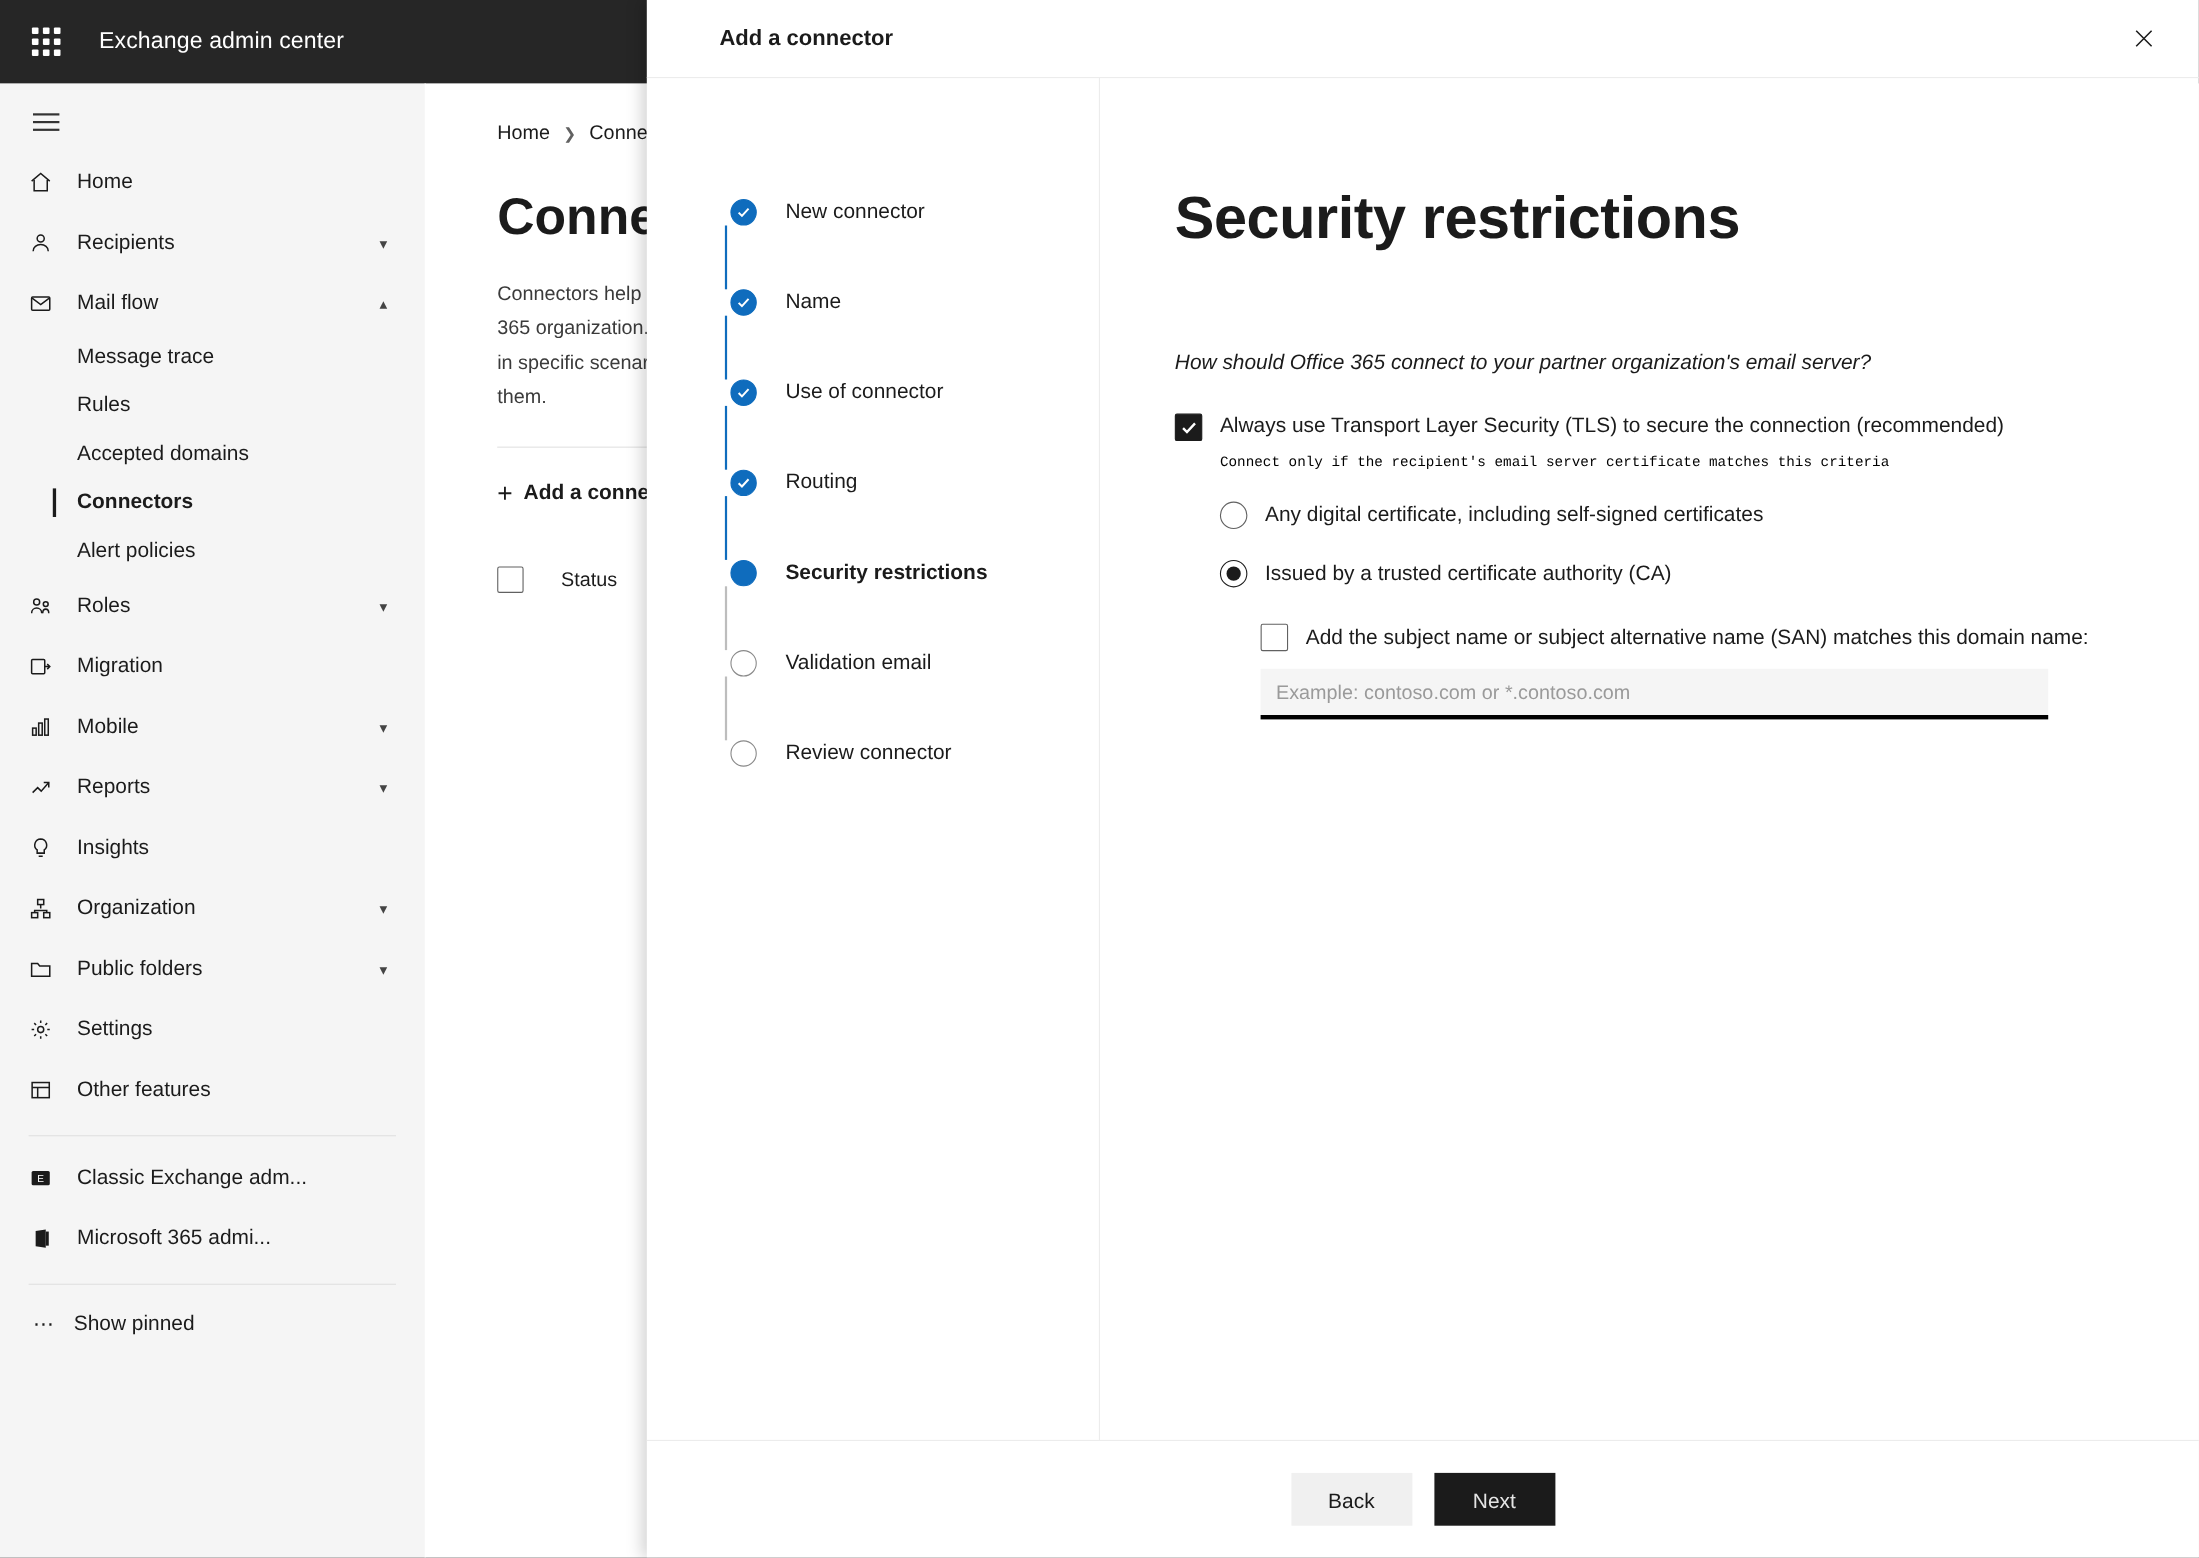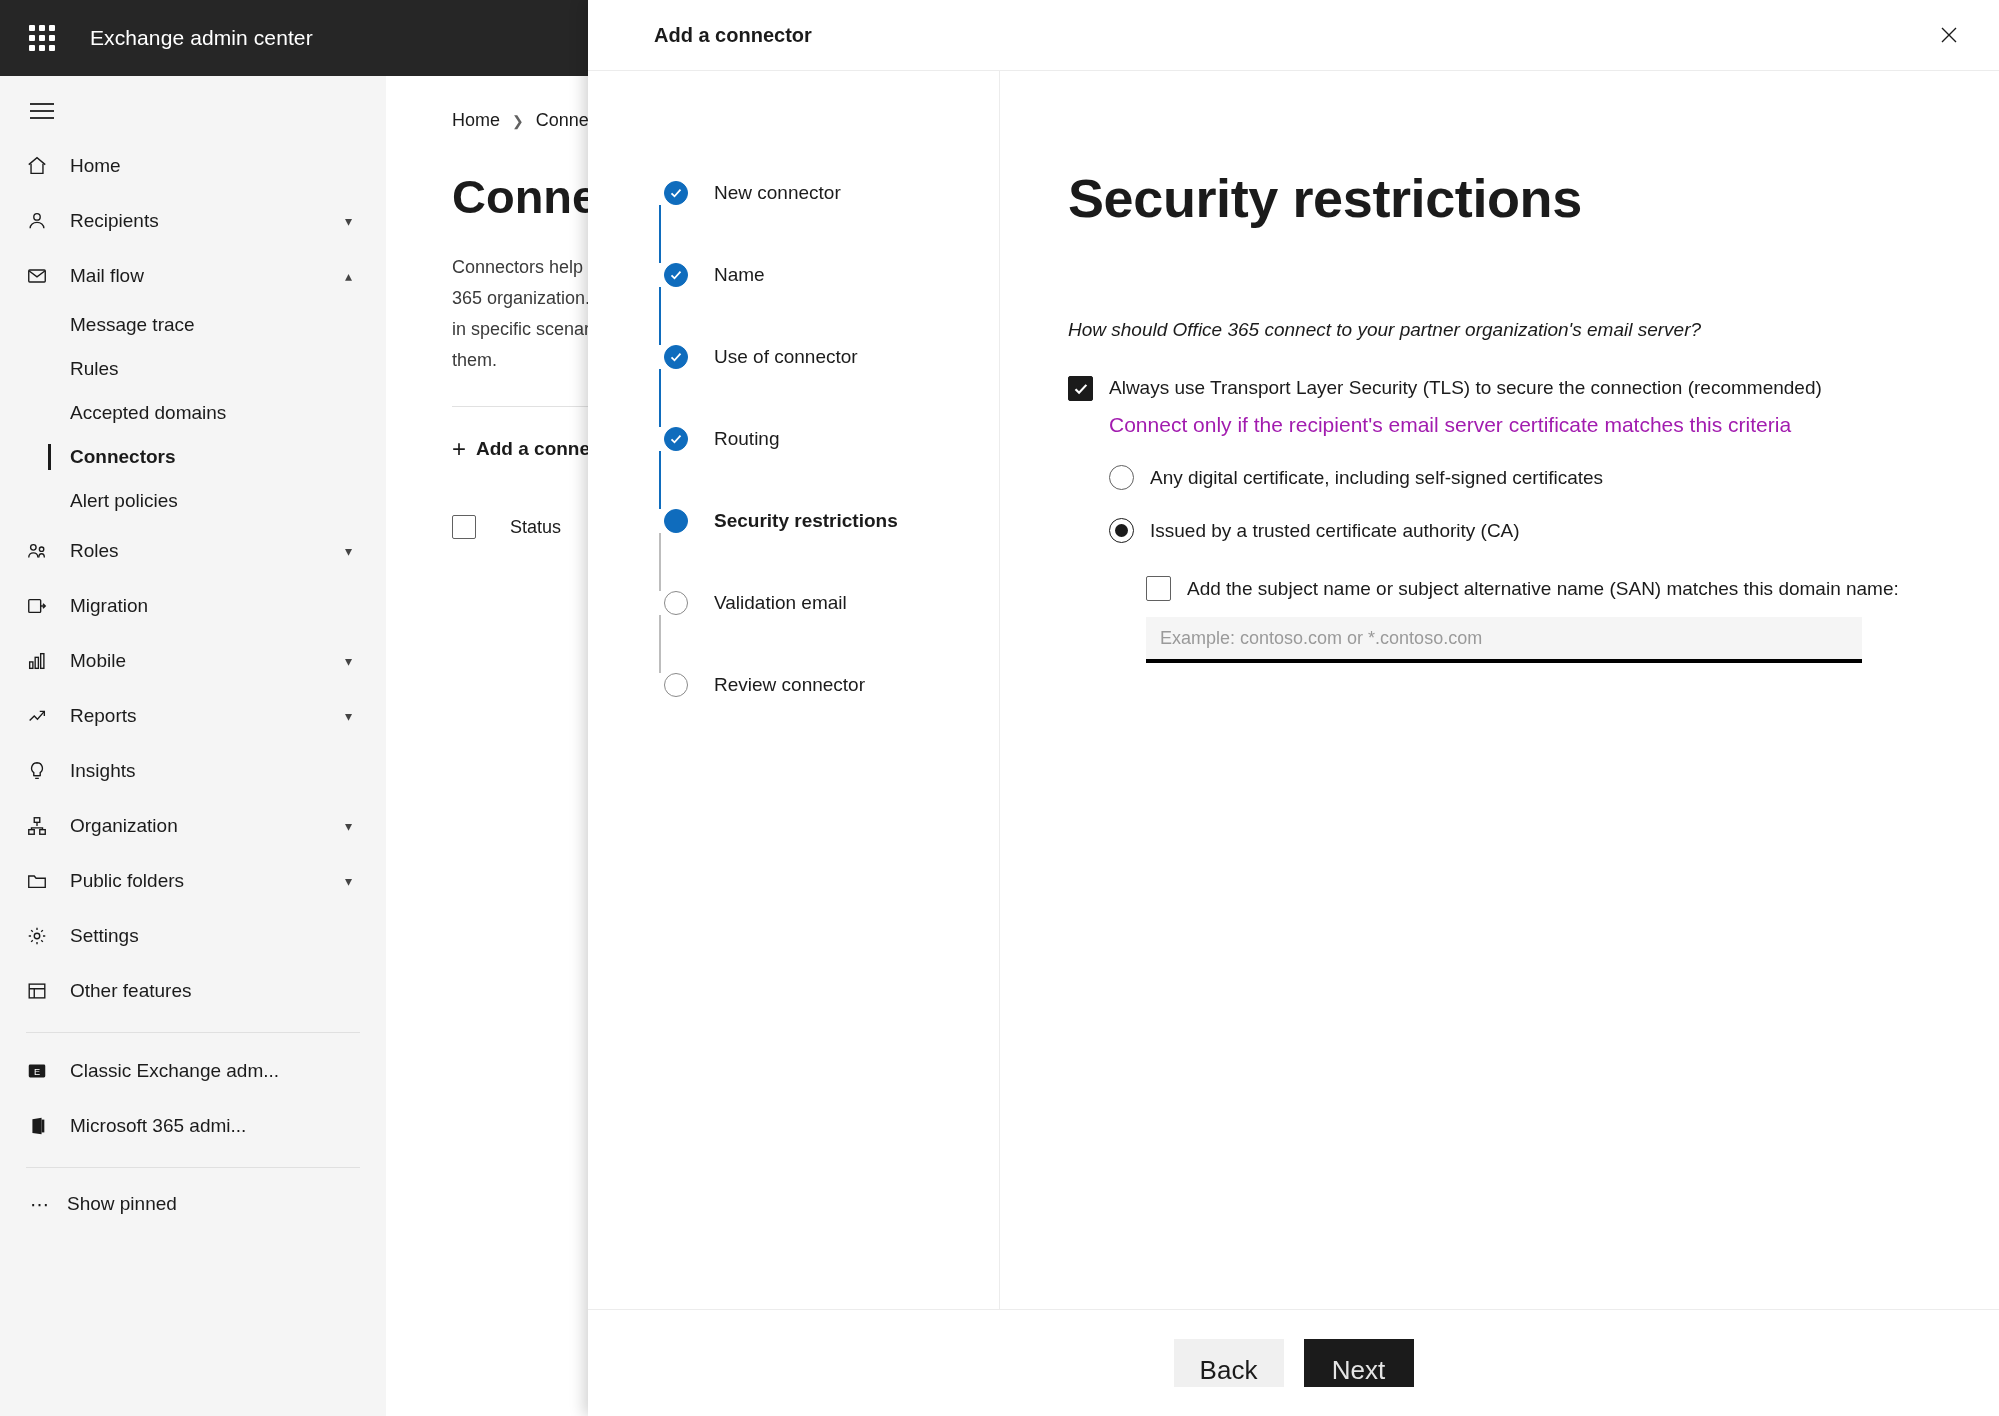--- a/index.html
+++ b/index.html
@@ -349,22 +349,23 @@
   .cb.checked svg { display: block; }
   .opt-label {
     margin-left: 16px;
     font-size: 19px;
     color: #1b1b1b;
     line-height: 25px;
   }
   .sub-note {
     margin-left: 41px;
     margin-top: 12px;
-    font-size: 21px;
-    color: #a21caf;
+    font-size: 13px;
+    color: #000000;
+    font-family: Liberation Mono, monospace;
   }
   .radio-row {
     display: flex;
     align-items: center;
     margin-top: 28px;
     margin-left: 41px;
   }
   .radio {
     width: 25px; height: 25px;
     border-radius: 50%;
@@ -416,21 +417,21 @@
     flex: 0 0 106px;
     border-top: 1px solid #ececec;
     display: flex;
     align-items: center;
     justify-content: center;
     gap: 20px;
   }
   .btn {
     min-width: 110px;
     height: 48px;
-    font-size: 26px;
+    font-size: 19px;
     font-family: "Liberation Sans", sans-serif;
     border: none;
     cursor: pointer;
     padding: 16px 22px;
   }
   .btn-secondary {
     background: #f0f0f0;
     color: #1b1b1b;
   }
   .btn-primary {

